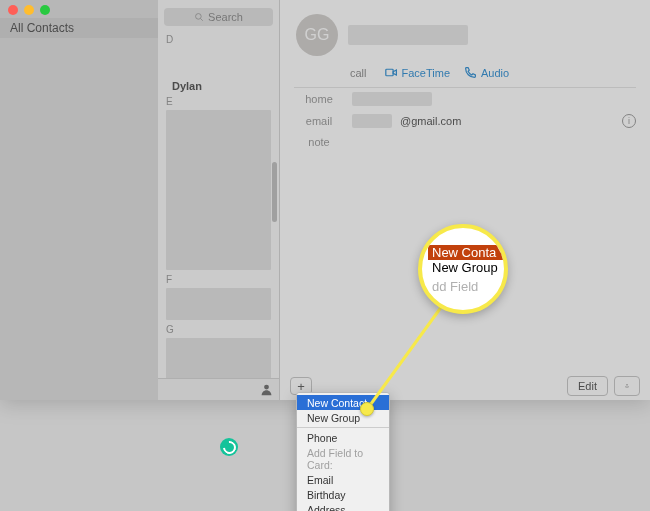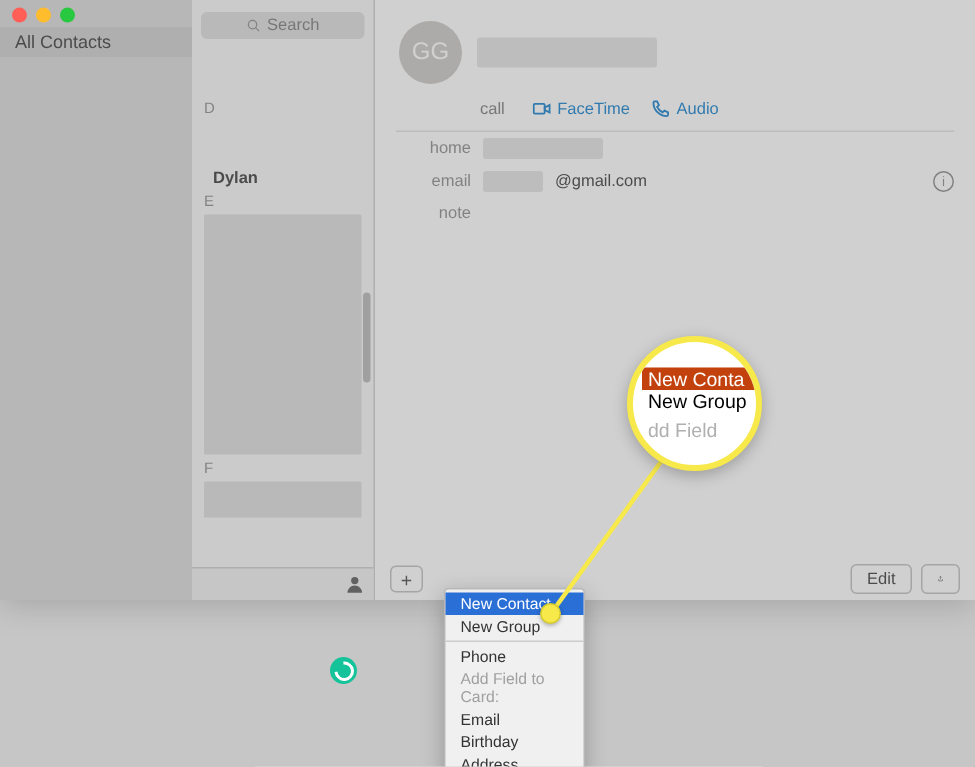--- a/index.html
+++ b/index.html
@@ -7,24 +7,24 @@
 
 .window { position: absolute; top: 0; left: 0; width: 650px; height: 400px; display: flex; background: #ececec; box-shadow: 0 4px 20px rgba(0,0,0,0.2); }
 .dim-overlay { position: absolute; top: 0; left: 0; width: 650px; height: 511px; background: rgba(120,120,120,0.35); pointer-events: none; z-index: 5; }
 
 .traffic-lights { position: absolute; top: 5px; left: 8px; display: flex; gap: 6px; z-index: 10; }
 .traffic-lights .dot { width: 10px; height: 10px; border-radius: 50%; }
 .tl-close { background: #ff5f57; }
 .tl-min { background: #ffbd2e; }
 .tl-max { background: #28c940; }
 
-.sidebar { width: 128px; background: #d9d9d9; padding-top: 18px; }
+.sidebar { width: 158px; background: #d9d9d9; padding-top: 18px; }
 .sidebar-item { font-size: 12px; padding: 3px 10px; color: #333; background: rgba(0,0,0,0.05); }
 
-.list-col { width: 122px; background: #f7f7f7; border-right: 1px solid #ccc; display:flex; flex-direction:column; position:relative;gap:33px; }
+.list-col { width: 122px; background: #f7f7f7; border-right: 1px solid #ccc; display:flex; flex-direction:column; position:relative; }
 .search-wrap { padding: 8px 6px 6px; }
 .search { width: 100%; height: 18px; border-radius: 4px; border: none; background: #dcdcdc; font-size: 11px; text-align: center; color: #777; display:flex; align-items:center; justify-content:center; gap:4px; }
 .search svg { width:10px; height:10px; fill:#888; }
 .list-body { flex:1; overflow:hidden; position:relative; }
 .section-letter { font-size: 10px; color: #888; padding: 2px 0 1px 8px; }
 .contact-row { font-size: 11px; color: #333; padding: 2px 0 2px 14px; margin-top: 32px; }
 .contact-row.bold { font-weight: 600; }
 .blur-block { margin: 2px 8px; background: #dcdcdc; height: 14px; border-radius:1px; }
 .blur-block.tall { height: 160px; }
 .blur-block.med { height: 32px; }
@@ -35,21 +35,21 @@
 
 .detail { flex:1; background: #fff; display:flex; flex-direction:column; position:relative; }
 .detail-header { display:flex; align-items:center; gap:10px; padding: 14px 16px 6px; }
 .avatar { width: 42px; height:42px; border-radius:50%; background:#c9c6c3; color:#fff; display:flex; align-items:center; justify-content:center; font-size:16px; }
 .name-blur { width: 120px; height: 20px; background:#e2e2e2; border-radius:2px; }
 .callrow { display:flex; gap: 14px; padding: 4px 0 8px 56px; border-bottom:1px solid #e0e0e0; margin: 0 14px; font-size:11px; align-items:center; }
 .callrow .lbl { color:#777; margin-right:4px; }
 .callrow .opt { color:#0b7bcc; display:flex; align-items:center; gap:4px; }
 .callrow svg { width:13px; height:13px; fill:none; stroke:#0b7bcc; stroke-width:1.5; }
 .field-row { display:flex; gap:8px; padding: 4px 14px; font-size:11px; align-items:center; }
-.field-row .flabel { width: 50px; text-align:right; color:#888; }
+.field-row .flabel { width: 50px; text-align:center; color:#888; }
 .field-row .fval { color:#333; }
 .field-row .fblur { background:#e2e2e2; height:14px; width:80px; border-radius:2px; }
 .info-icon { margin-left:auto; width:14px; height:14px; border:1px solid #888; border-radius:50%; font-size:9px; display:flex; align-items:center; justify-content:center; color:#888; }
 .detail-footer { position:absolute; bottom:0; left:0; right:0; height:28px; display:flex; align-items:center; padding:0 10px; gap:6px; }
 .add-btn { width:22px; height:18px; border:1px solid #bdbdbd; border-radius:4px; background:#fff; display:flex; align-items:center; justify-content:center; font-size:13px; color:#444; }
 .spacer { flex:1; }
 .pill-btn { height:20px; border:1px solid #bdbdbd; border-radius:4px; background:#fff; font-size:11px; padding:0 10px; display:flex; align-items:center; color:#333; }
 .share-btn { width:26px; }
 .share-btn svg { width:12px; height:12px; fill:none; stroke:#444; stroke-width:1.5; }
 

